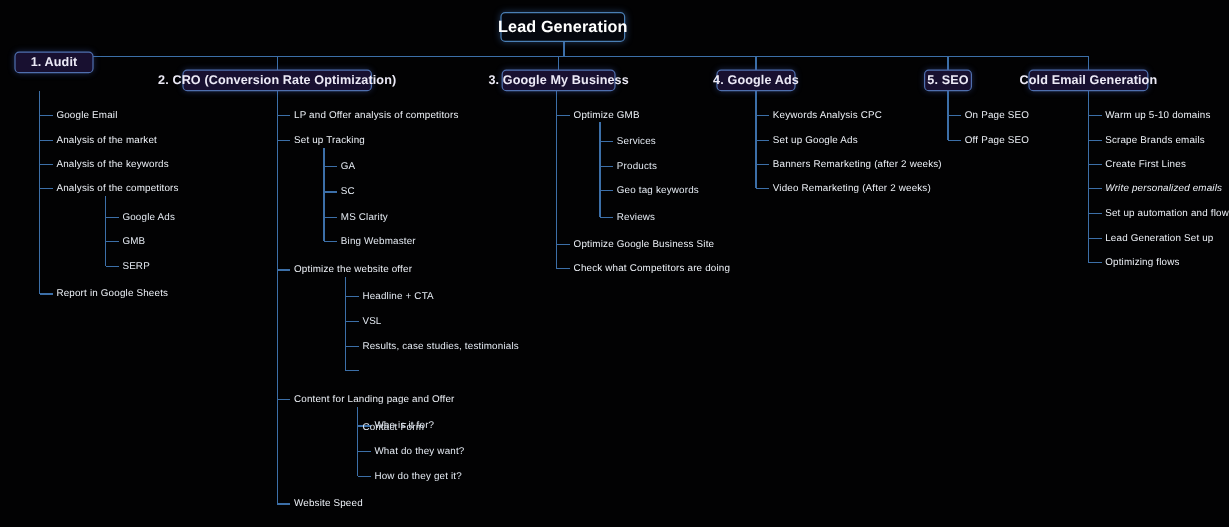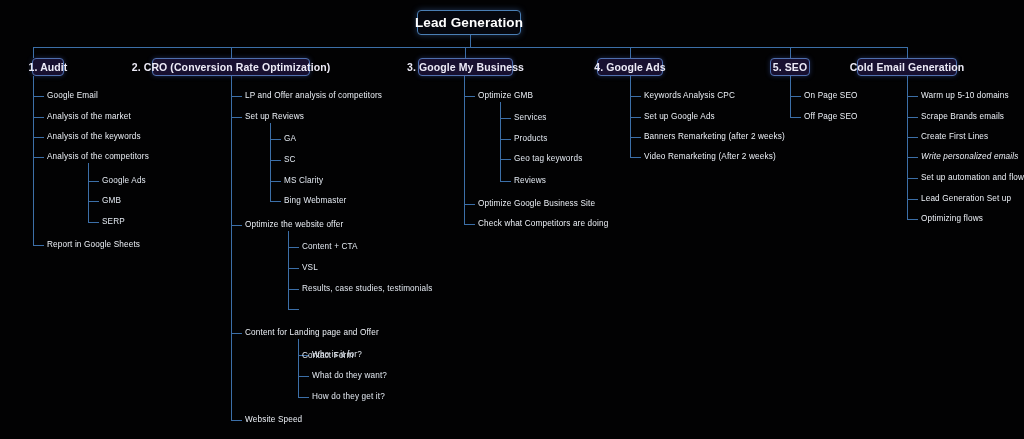--- a/index.html
+++ b/index.html
@@ -100,38 +100,38 @@
       <line x1="907" y1="96" x2="918" y2="96" stroke="#3c6fa8" stroke-width="1" shape-rendering="crispEdges"></line>
       <line x1="907" y1="117" x2="918" y2="117" stroke="#3c6fa8" stroke-width="1" shape-rendering="crispEdges"></line>
       <line x1="907" y1="137" x2="918" y2="137" stroke="#3c6fa8" stroke-width="1" shape-rendering="crispEdges"></line>
       <line x1="907" y1="157" x2="918" y2="157" stroke="#3c6fa8" stroke-width="1" shape-rendering="crispEdges"></line>
       <line x1="907" y1="178" x2="918" y2="178" stroke="#3c6fa8" stroke-width="1" shape-rendering="crispEdges"></line>
       <line x1="907" y1="199" x2="918" y2="199" stroke="#3c6fa8" stroke-width="1" shape-rendering="crispEdges"></line>
       <line x1="907" y1="219" x2="918" y2="219" stroke="#3c6fa8" stroke-width="1" shape-rendering="crispEdges"></line>
     </svg>
   <div id="nodes">
       <div class="node node-root" style="left: 417px; top: 10px; width: 104px; height: 25px;">Lead Generation</div>
-      <div class="node node-l1" style="left: 12px; top: 58px; width: 32px; height: 18px; margin-left: 20px;">1. Audit</div>
+      <div class="node node-l1" style="left: 12px; top: 43px; width: 66px; height: 18px;">1. Audit</div>
       <div class="leaf leaf-d1" style="left: 47px; top: 91px;">Google Email</div>
       <div class="leaf leaf-d1" style="left: 47px; top: 112px;">Analysis of the market</div>
       <div class="leaf leaf-d1" style="left: 47px; top: 132px;">Analysis of the keywords</div>
       <div class="leaf leaf-d1" style="left: 47px; top: 152px;">Analysis of the competitors</div>
       <div class="leaf leaf-d2" style="left: 102px; top: 176px;">Google Ads</div>
       <div class="leaf leaf-d2" style="left: 102px; top: 196px;">GMB</div>
       <div class="leaf leaf-d2" style="left: 102px; top: 217px;">SERP</div>
       <div class="leaf leaf-d1" style="left: 47px; top: 240px;">Report in Google Sheets</div>
       <div class="node node-l1" style="left: 152px; top: 58px; width: 158px; height: 18px;">2. CRO (Conversion Rate Optimization)</div>
       <div class="leaf leaf-d1" style="left: 245px; top: 91px;">LP and Offer analysis of competitors</div>
-      <div class="leaf leaf-d1" style="left: 245px; top: 112px;">Set up Reviews</div>
+      <div class="leaf leaf-d1" style="left: 245px; top: 112px;">Set up Tracking</div>
       <div class="leaf leaf-d2" style="left: 284px; top: 134px;">GA</div>
       <div class="leaf leaf-d2" style="left: 284px; top: 155px;">SC</div>
       <div class="leaf leaf-d2" style="left: 284px; top: 176px;">MS Clarity</div>
       <div class="leaf leaf-d2" style="left: 284px; top: 196px;">Bing Webmaster</div>
       <div class="leaf leaf-d1" style="left: 245px; top: 220px;">Optimize the website offer</div>
-      <div class="leaf leaf-d2" style="left: 302px; top: 242px;">Content + CTA</div>
+      <div class="leaf leaf-d2" style="left: 302px; top: 242px;">Headline + CTA</div>
       <div class="leaf leaf-d2" style="left: 302px; top: 263px;">VSL</div>
       <div class="leaf leaf-d2" style="left: 302px; top: 284px;">Results, case studies, testimonials</div>
       <div class="leaf leaf-d2" style="left: 302px; top: 304px; margin-top: 47px;">Contact Form</div>
       <div class="leaf leaf-d1" style="left: 245px; top: 328px;">Content for Landing page and Offer</div>
       <div class="leaf leaf-d2" style="left: 312px; top: 350px;">Who is it for?</div>
       <div class="leaf leaf-d2" style="left: 312px; top: 371px;">What do they want?</div>
       <div class="leaf leaf-d2" style="left: 312px; top: 392px;">How do they get it?</div>
       <div class="leaf leaf-d1" style="left: 245px; top: 415px;">Website Speed</div>
       <div class="node node-l1" style="left: 418px; top: 58px; width: 95px; height: 18px;">3. Google My Business</div>
       <div class="leaf leaf-d1" style="left: 478px; top: 91px;">Optimize GMB</div>

